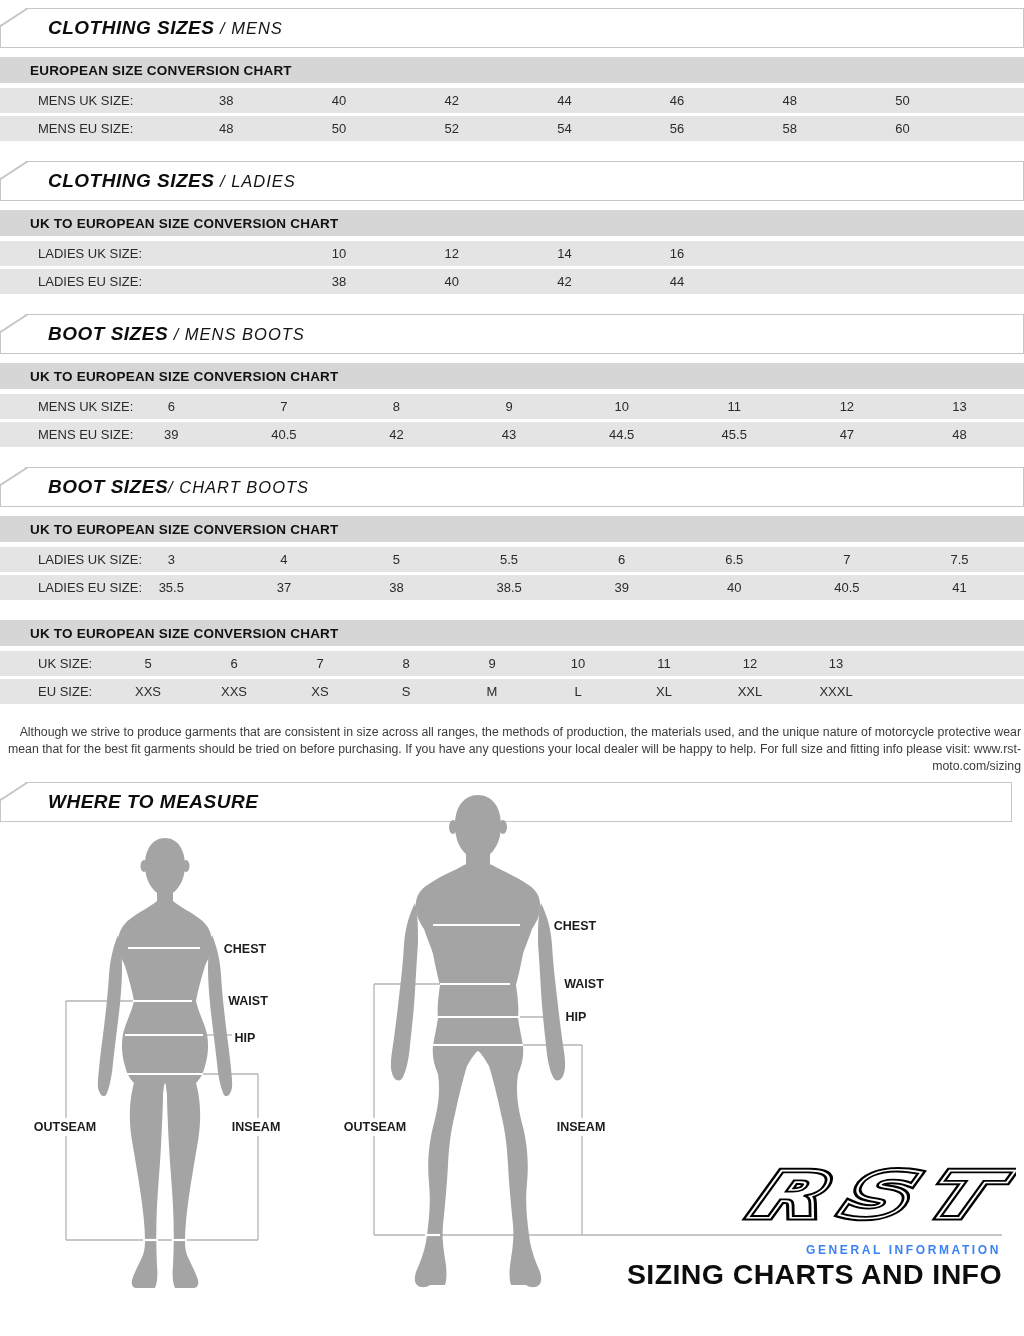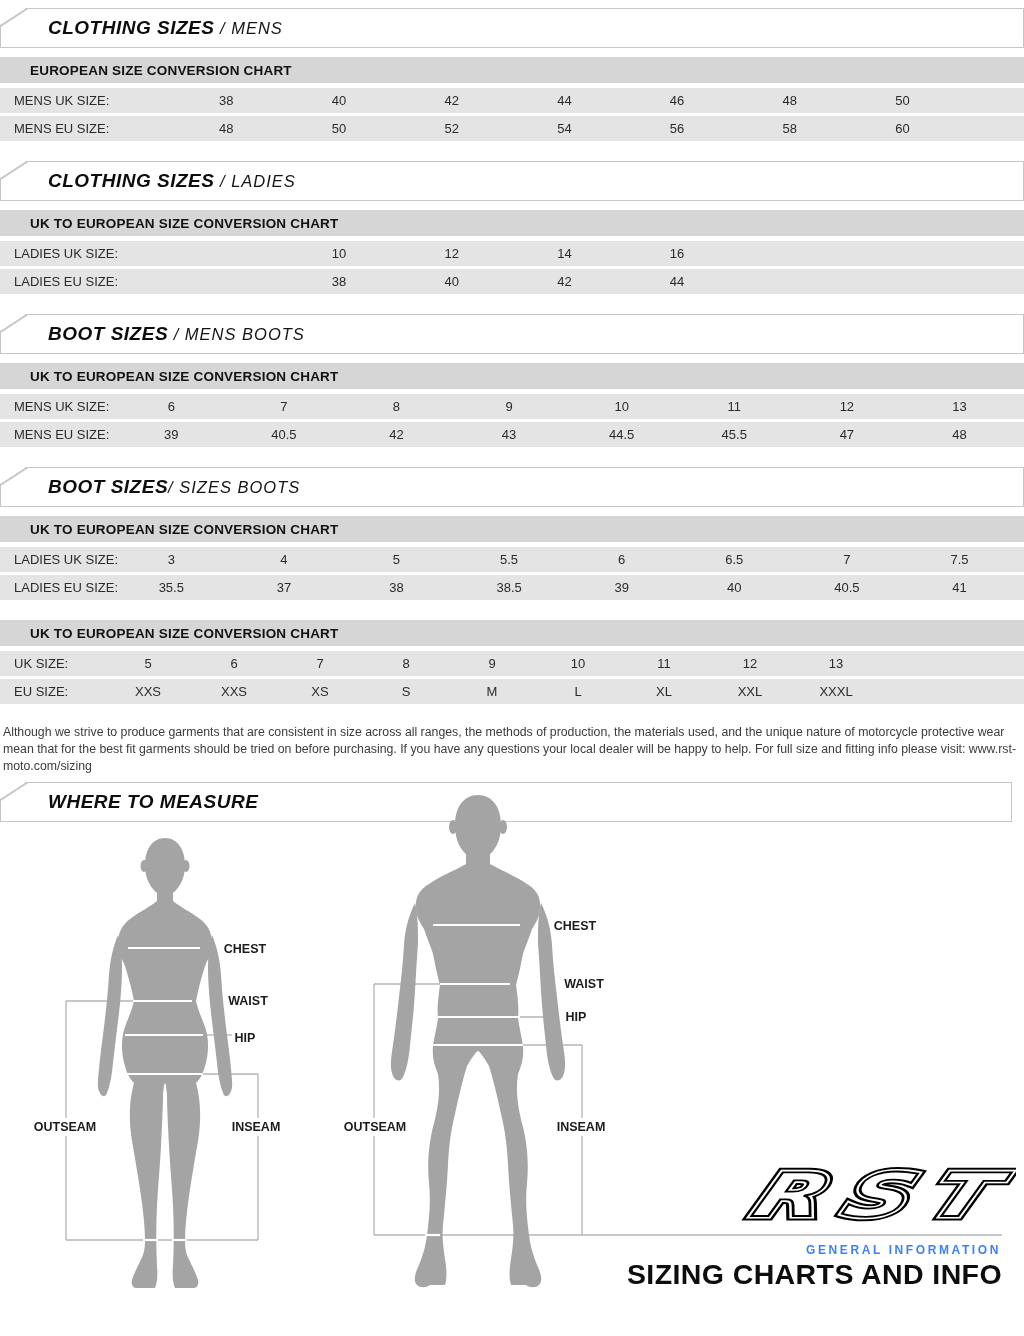--- a/index.html
+++ b/index.html
@@ -16,25 +16,25 @@
   .t-suffix{font-size:16.5px;font-weight:400;font-style:italic;letter-spacing:1px;color:#141414;white-space:pre;}
 
   
   .size-section{margin-bottom:20px;}
   .subheader{height:26px;background:#d6d6d6;display:flex;align-items:center;padding-left:30px;
              font-size:13.5px;font-weight:700;letter-spacing:.2px;color:#111;margin-bottom:5px;}
   .trow{height:25px;background:#e4e4e4;display:grid;align-items:center;margin-bottom:3px;font-size:13px;color:#2b2b2b;}
   .grid-clothing{grid-template-columns:170px repeat(7,112.7px) 1fr;}
   .grid-boots{grid-template-columns:115px repeat(8,112.6px) 1fr;}
   .grid-gloves{grid-template-columns:105px repeat(9,86px) 1fr;}
-  .rowlabel{padding-left:14px;white-space:nowrap;}
+  .rowlabel{padding-left:38px;white-space:nowrap;}
   .cell{text-align:center;}
 
   
-  .disclaimer{margin:4px 3px 0 3px;height:58px;font-size:12.3px;line-height:17px;color:#3c3c3c;box-sizing:border-box;}
+  .disclaimer{margin:4px 3px 0 3px;height:58px;font-size:12.3px;line-height:17px;color:#3c3c3c;box-sizing:border-box;text-align:right;}
 
   
   #measure{position:relative;height:521px;}
   #measure .band{position:absolute;top:0;left:0;right:12px;z-index:1;}
   #measure-svg{position:absolute;top:0;left:0;z-index:2;pointer-events:none;}
   .mlabel{position:absolute;z-index:3;transform:translate(-50%,-50%);font-size:12.5px;font-weight:700;
           letter-spacing:0px;color:#1c1c1c;white-space:nowrap;}
   .mlabel.onwhite{background:#fff;padding:2px 4px;}
 
   
@@ -129,21 +129,21 @@
           <span class="cell">43</span>
           <span class="cell">44.5</span>
           <span class="cell">45.5</span>
           <span class="cell">47</span>
           <span class="cell">48</span>
         </div>
       </div>
       <div class="size-section">
         <div class="band">
           <span class="t-strong">BOOT SIZES</span>
-          <span class="t-suffix">/ SIZES BOOTS</span>
+          <span class="t-suffix">/ CHART BOOTS</span>
         </div>
         <div class="subheader">UK TO EUROPEAN SIZE CONVERSION CHART</div>
         <div class="trow grid-boots">
           <span class="rowlabel">LADIES UK SIZE:</span>
           <span class="cell">3</span>
           <span class="cell">4</span>
           <span class="cell">5</span>
           <span class="cell">5.5</span>
           <span class="cell">6</span>
           <span class="cell">6.5</span>

